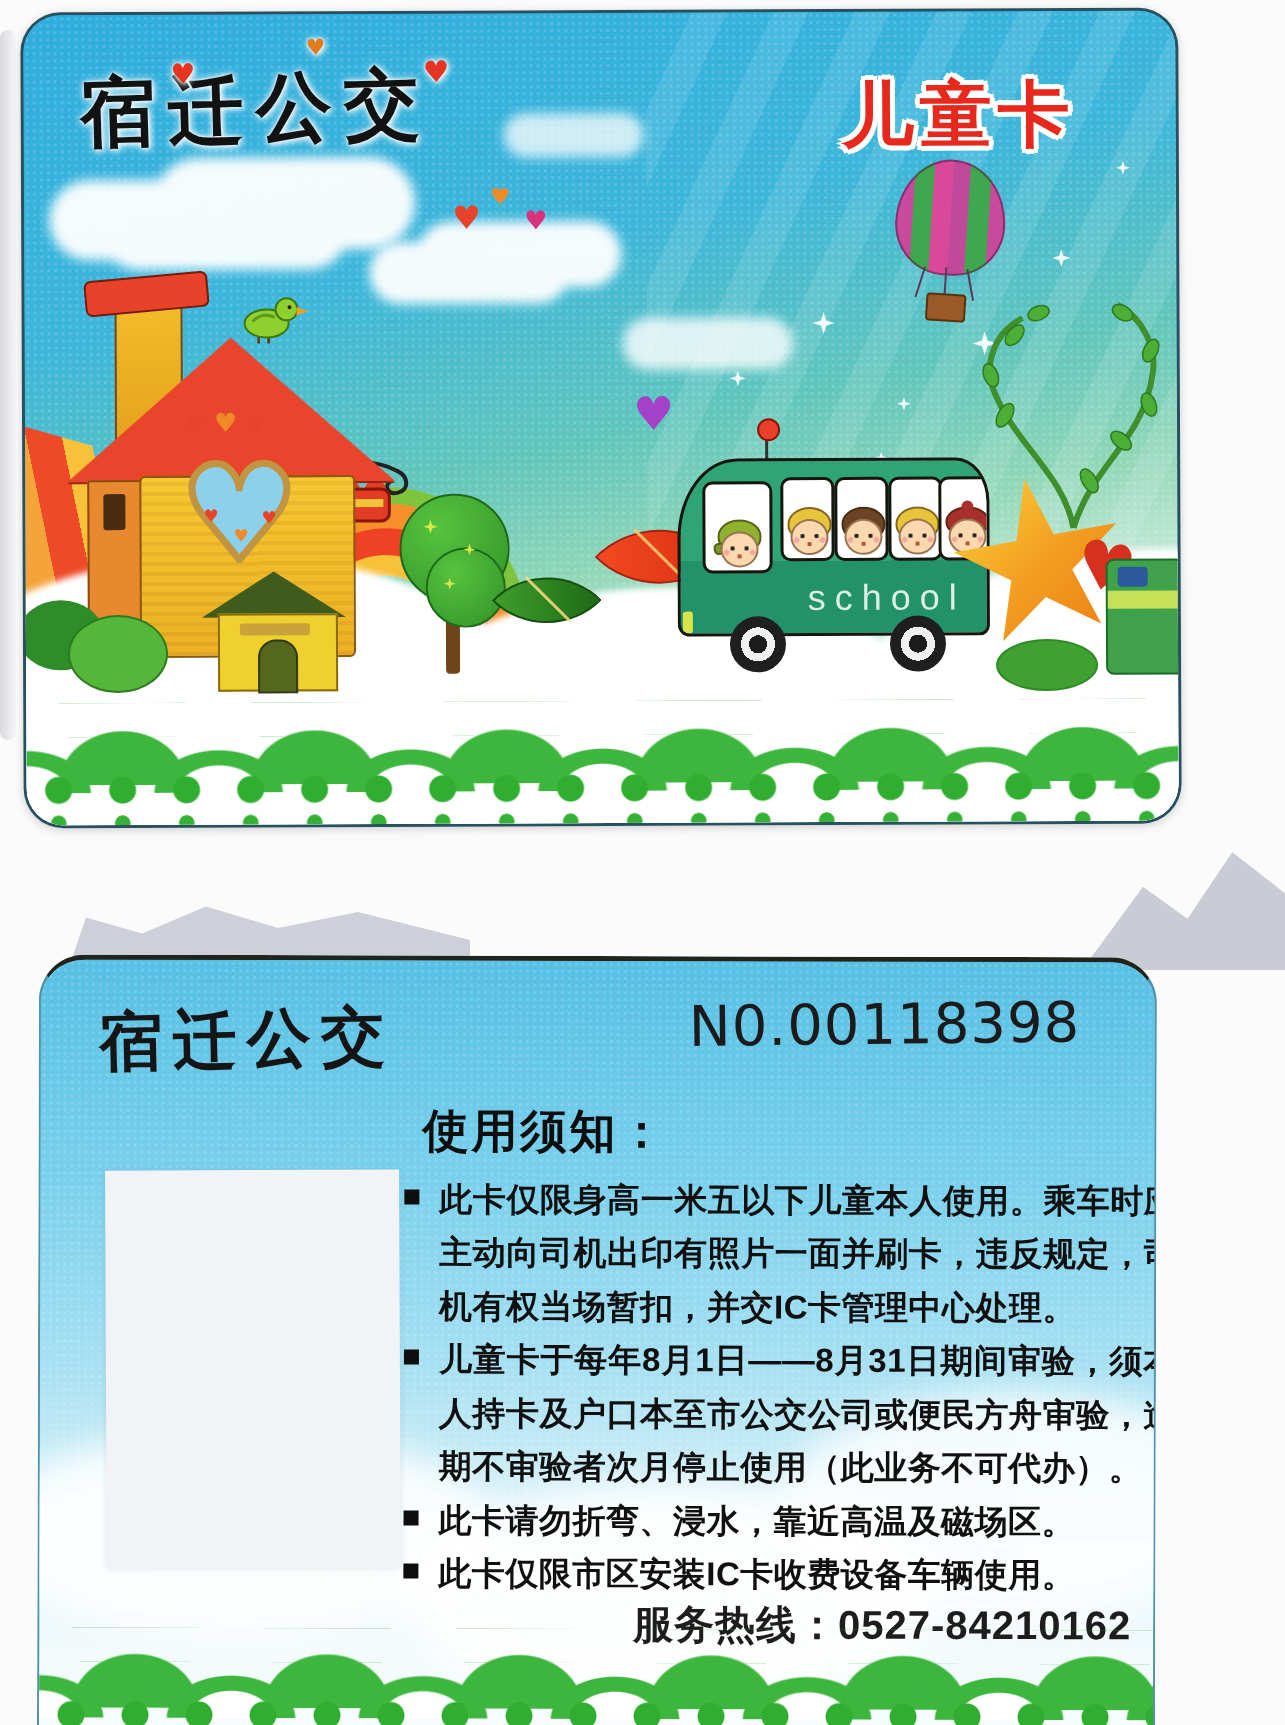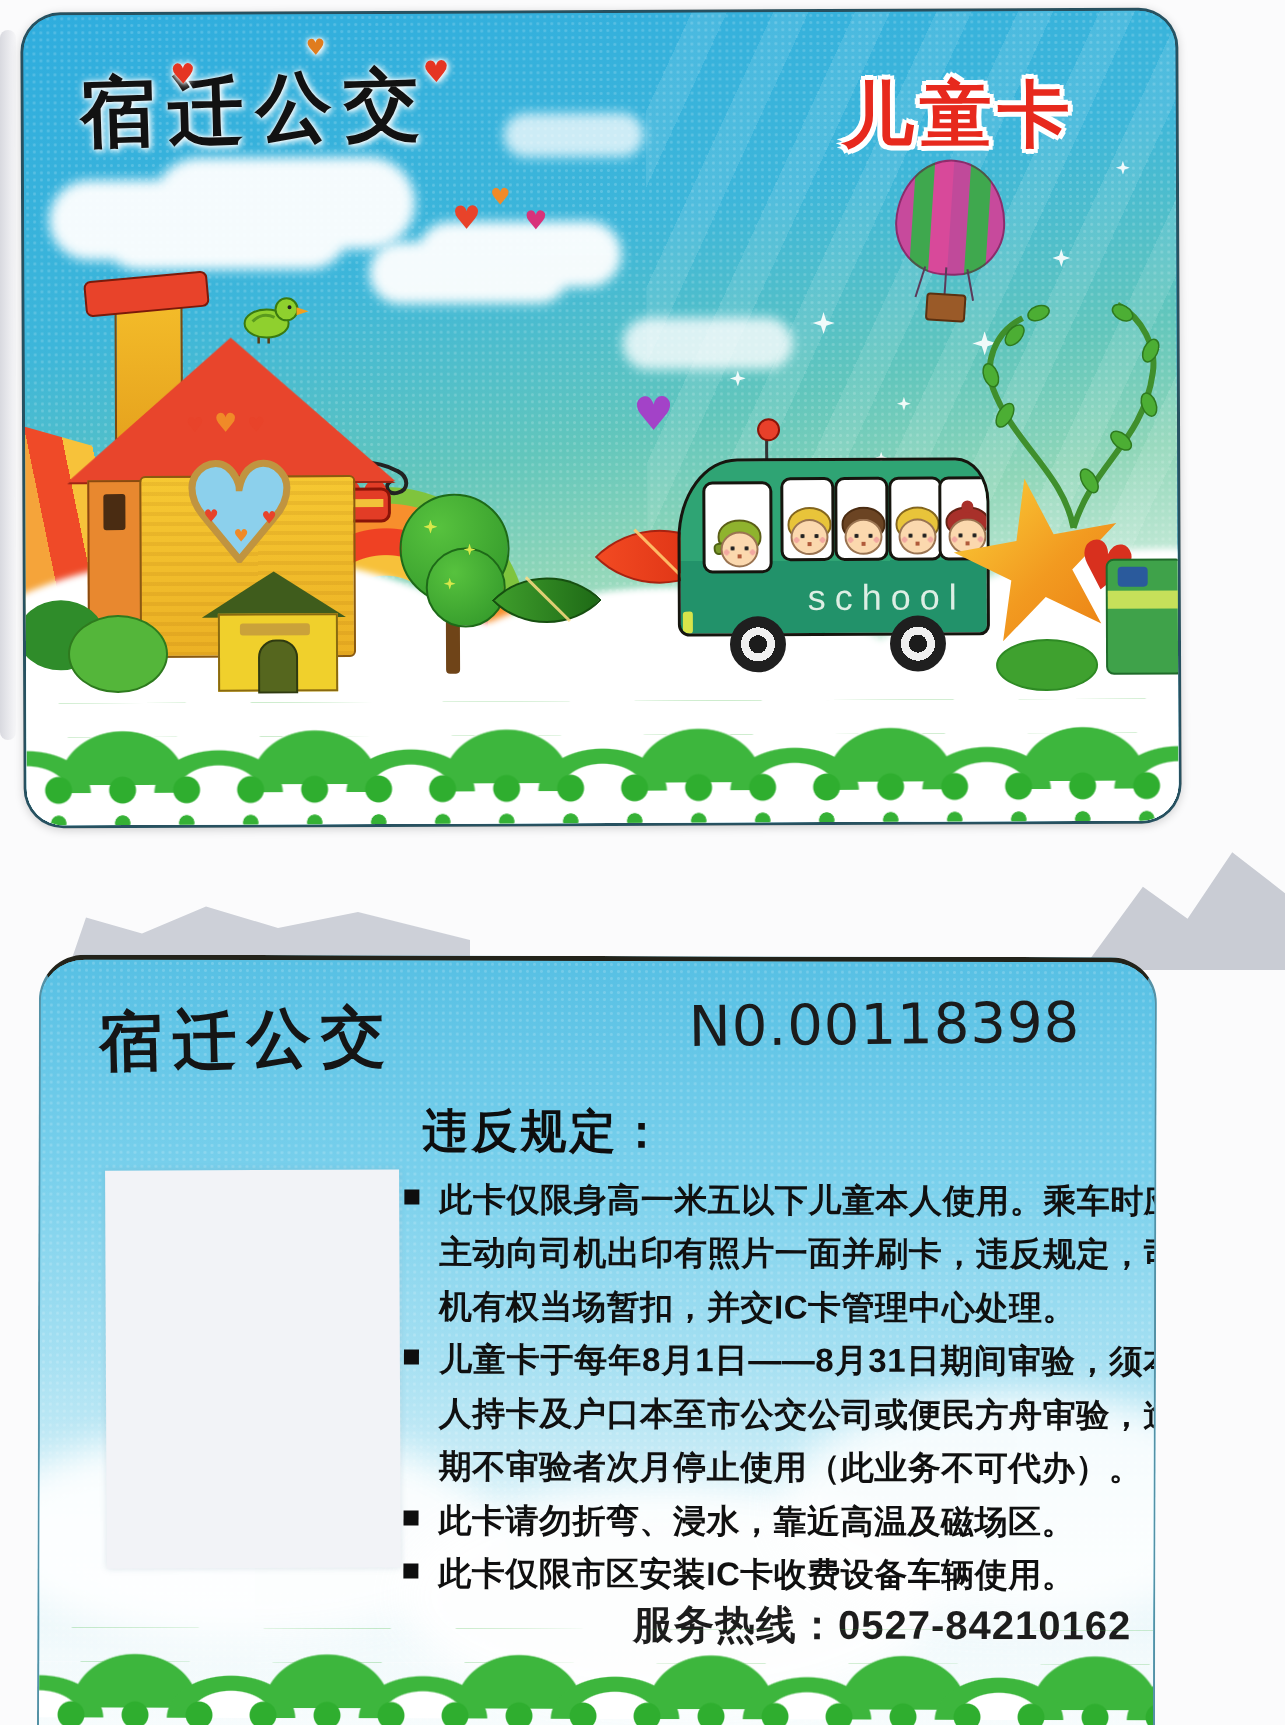--- a/index.html
+++ b/index.html
@@ -378,21 +378,21 @@
   <div class="abs back-sky"></div>
   <div class="abs halftone"></div>
   <div class="abs bcloud bc1"></div>
   <div class="abs bcloud bc2"></div>
   <div class="abs bcloud bc3"></div>
 
   <div class="abs brand-back">宿迁公交</div>
   <div class="abs serial">N0.00118398</div>
   <div class="abs photo-box"></div>
 
-  <div class="abs notice-title">违反规定：</div>
+  <div class="abs notice-title">使用须知：</div>
   <ul class="abs notice-list">
     <li>此卡仅限身高一米五以下儿童本人使用。乘车时应主动向司机出印有照片一面并刷卡，违反规定，司机有权当场暂扣，并交IC卡管理中心处理。</li>
     <li>儿童卡于每年8月1日——8月31日期间审验，须本人持卡及户口本至市公交公司或便民方舟审验，逾期不审验者次月停止使用（此业务不可代办）。</li>
     <li>此卡请勿折弯、浸水，靠近高温及磁场区。</li>
     <li>此卡仅限市区安装IC卡收费设备车辆使用。</li>
   </ul>
 
   <div class="abs hotline">服务热线：0527-84210162</div>
 
   <div class="abs arcs1 b-arcs1"></div>

